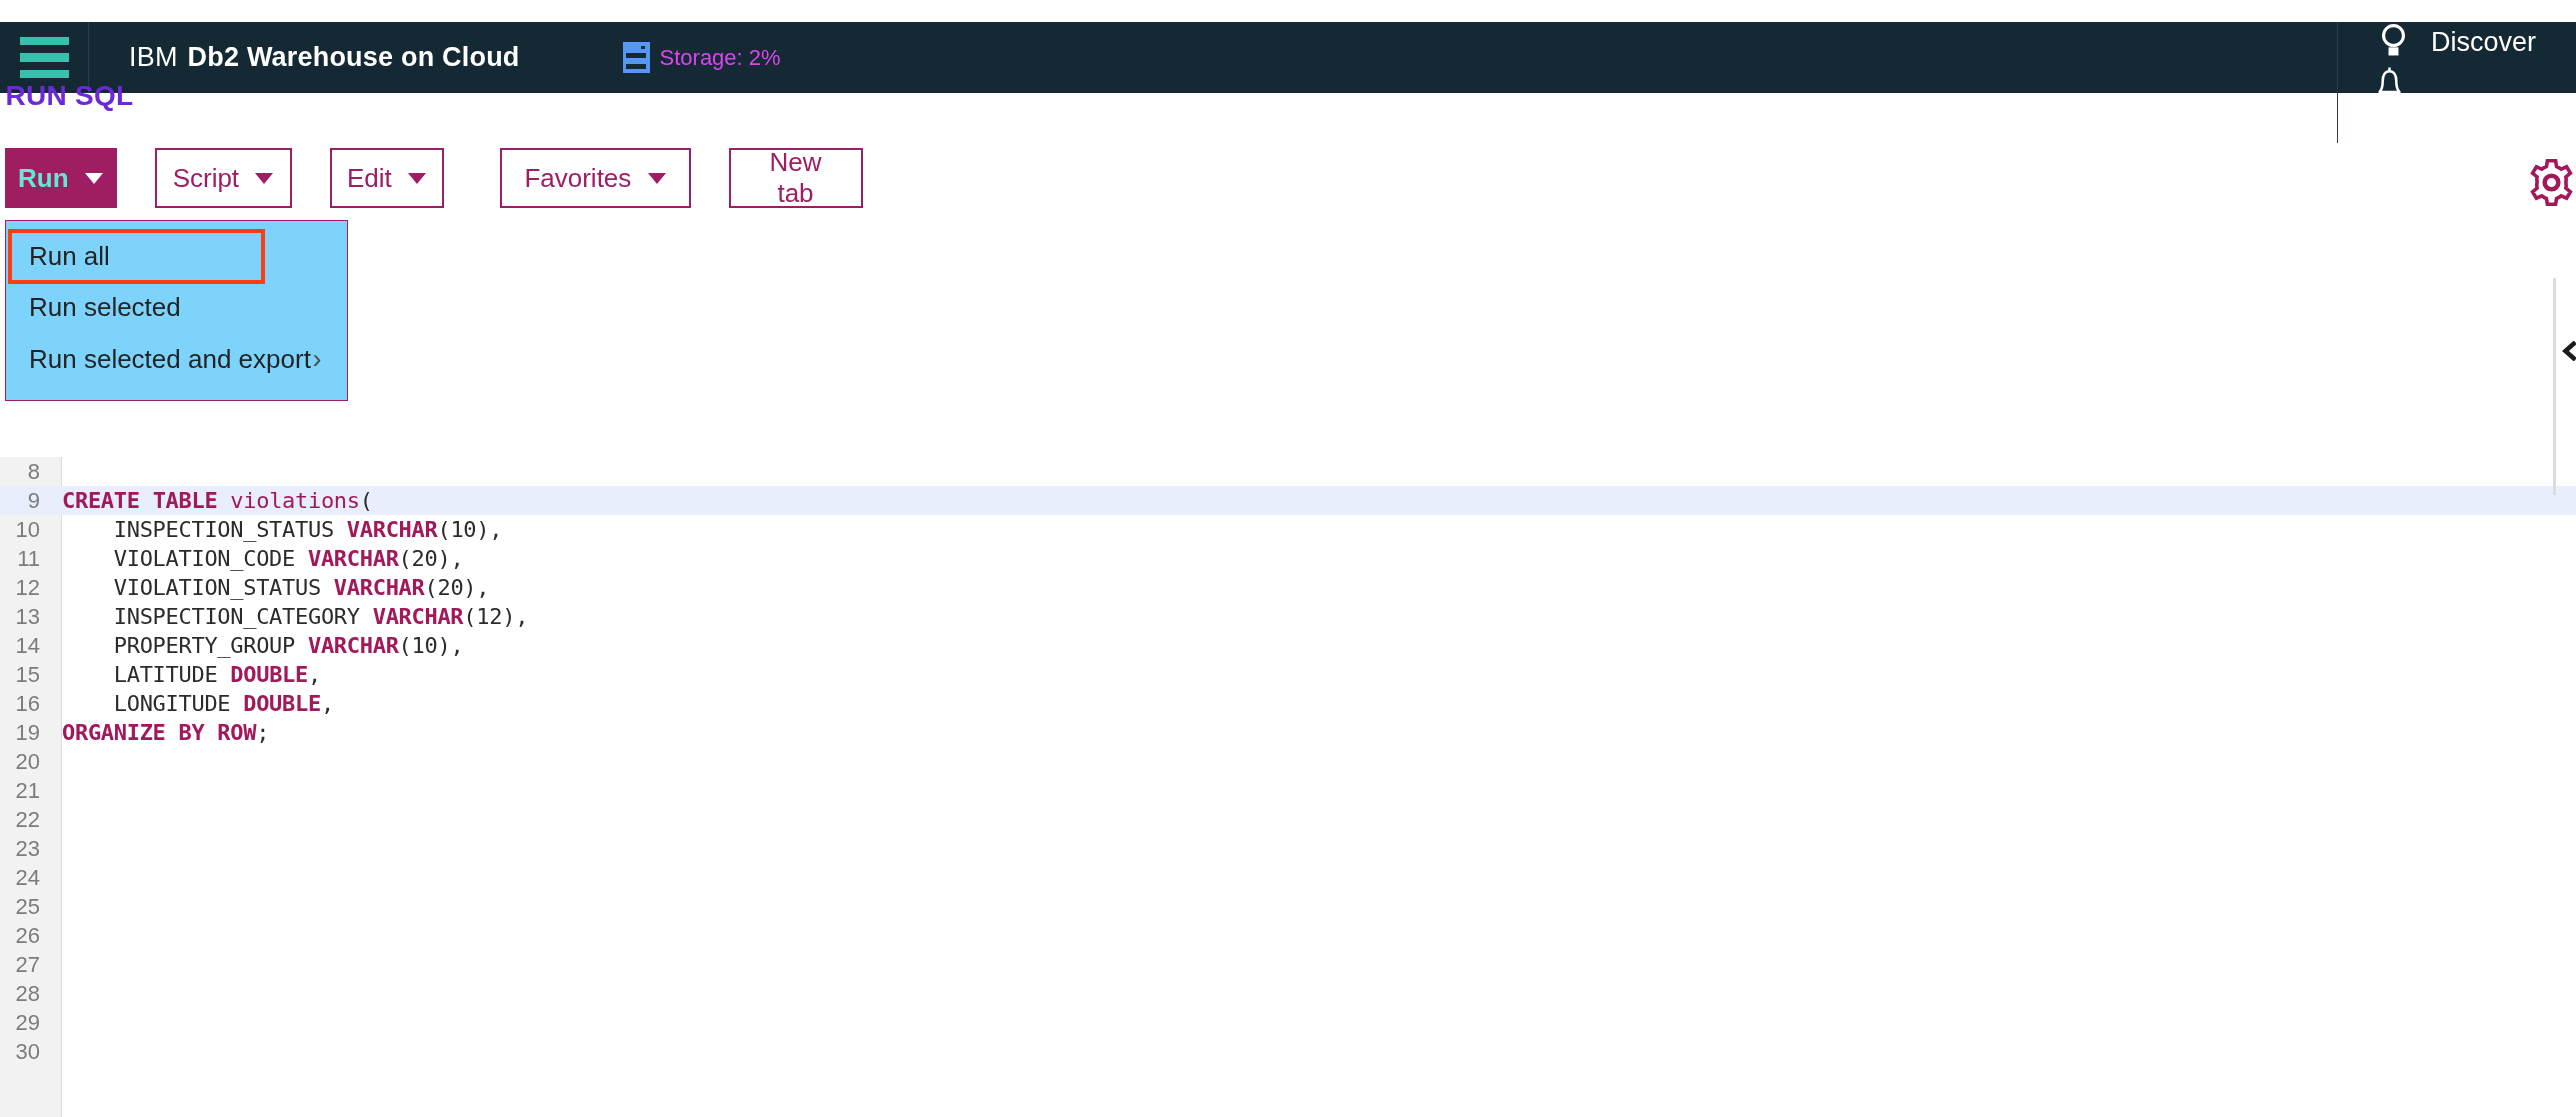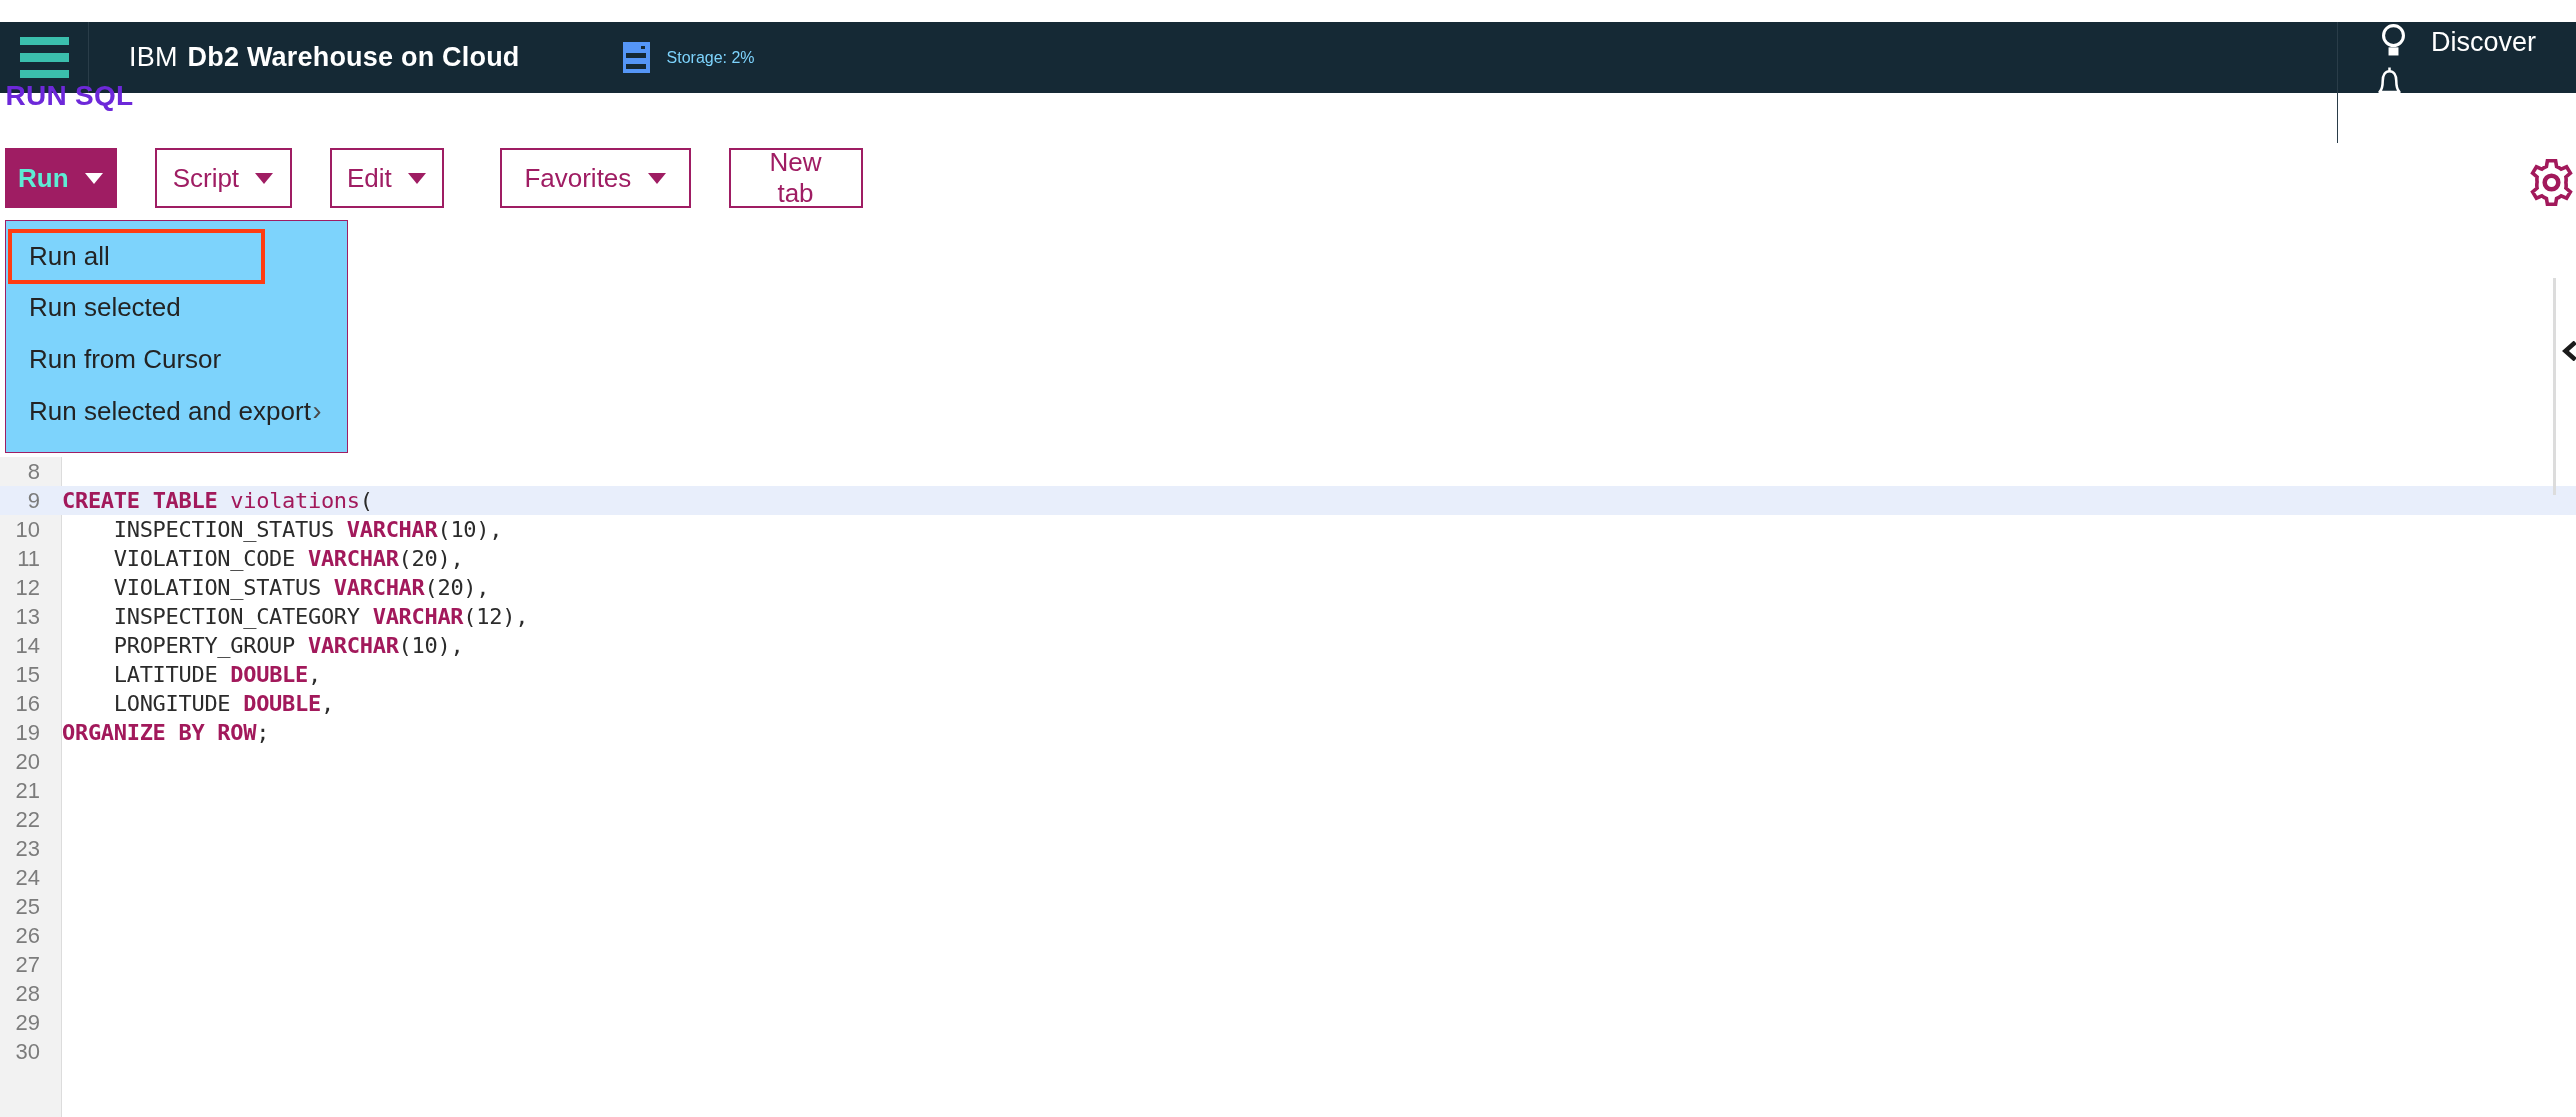--- a/index.html
+++ b/index.html
@@ -47,24 +47,24 @@
     font-size: 27px;
     letter-spacing: 0.2px;
     white-space: nowrap;
   }
   .nav-brand .ibm-word { font-weight: 400; margin-right: 10px; }
   .nav-brand .prod-word { font-weight: 700; }
 
   .nav-storage {
     display: flex;
     align-items: center;
-    gap: 17px;
+    gap: 10px;
     padding-left: 103px;
-    color: #7dd3fc;
-    font-size: 16px;
+    color: #d946ef;
+    font-size: 22px;
     white-space: nowrap;
   }
   .storage-glyph {
     width: 27px; height: 31px;
     background: #5596f7;
     position: relative;
     flex: 0 0 auto;
   }
   .storage-glyph::before,
   .storage-glyph::after {
@@ -372,23 +372,20 @@
 </div>
 
 <div id="run-menu">
   <div class="menu-item focused">
     <span>Run all</span>
   </div>
   <div class="menu-item">
     <span>Run selected</span>
   </div>
   <div class="menu-item">
-    <span>Run from Cursor</span>
-  </div>
-  <div class="menu-item">
     <span>Run selected and export</span>
     <span class="sub-arrow">›</span>
   </div>
 </div>
 
 <div id="editor">
   <div id="editor-gutter"></div>
   <div id="editor-lines">
       <div class="code-row">
         <div class="ln">8</div>

